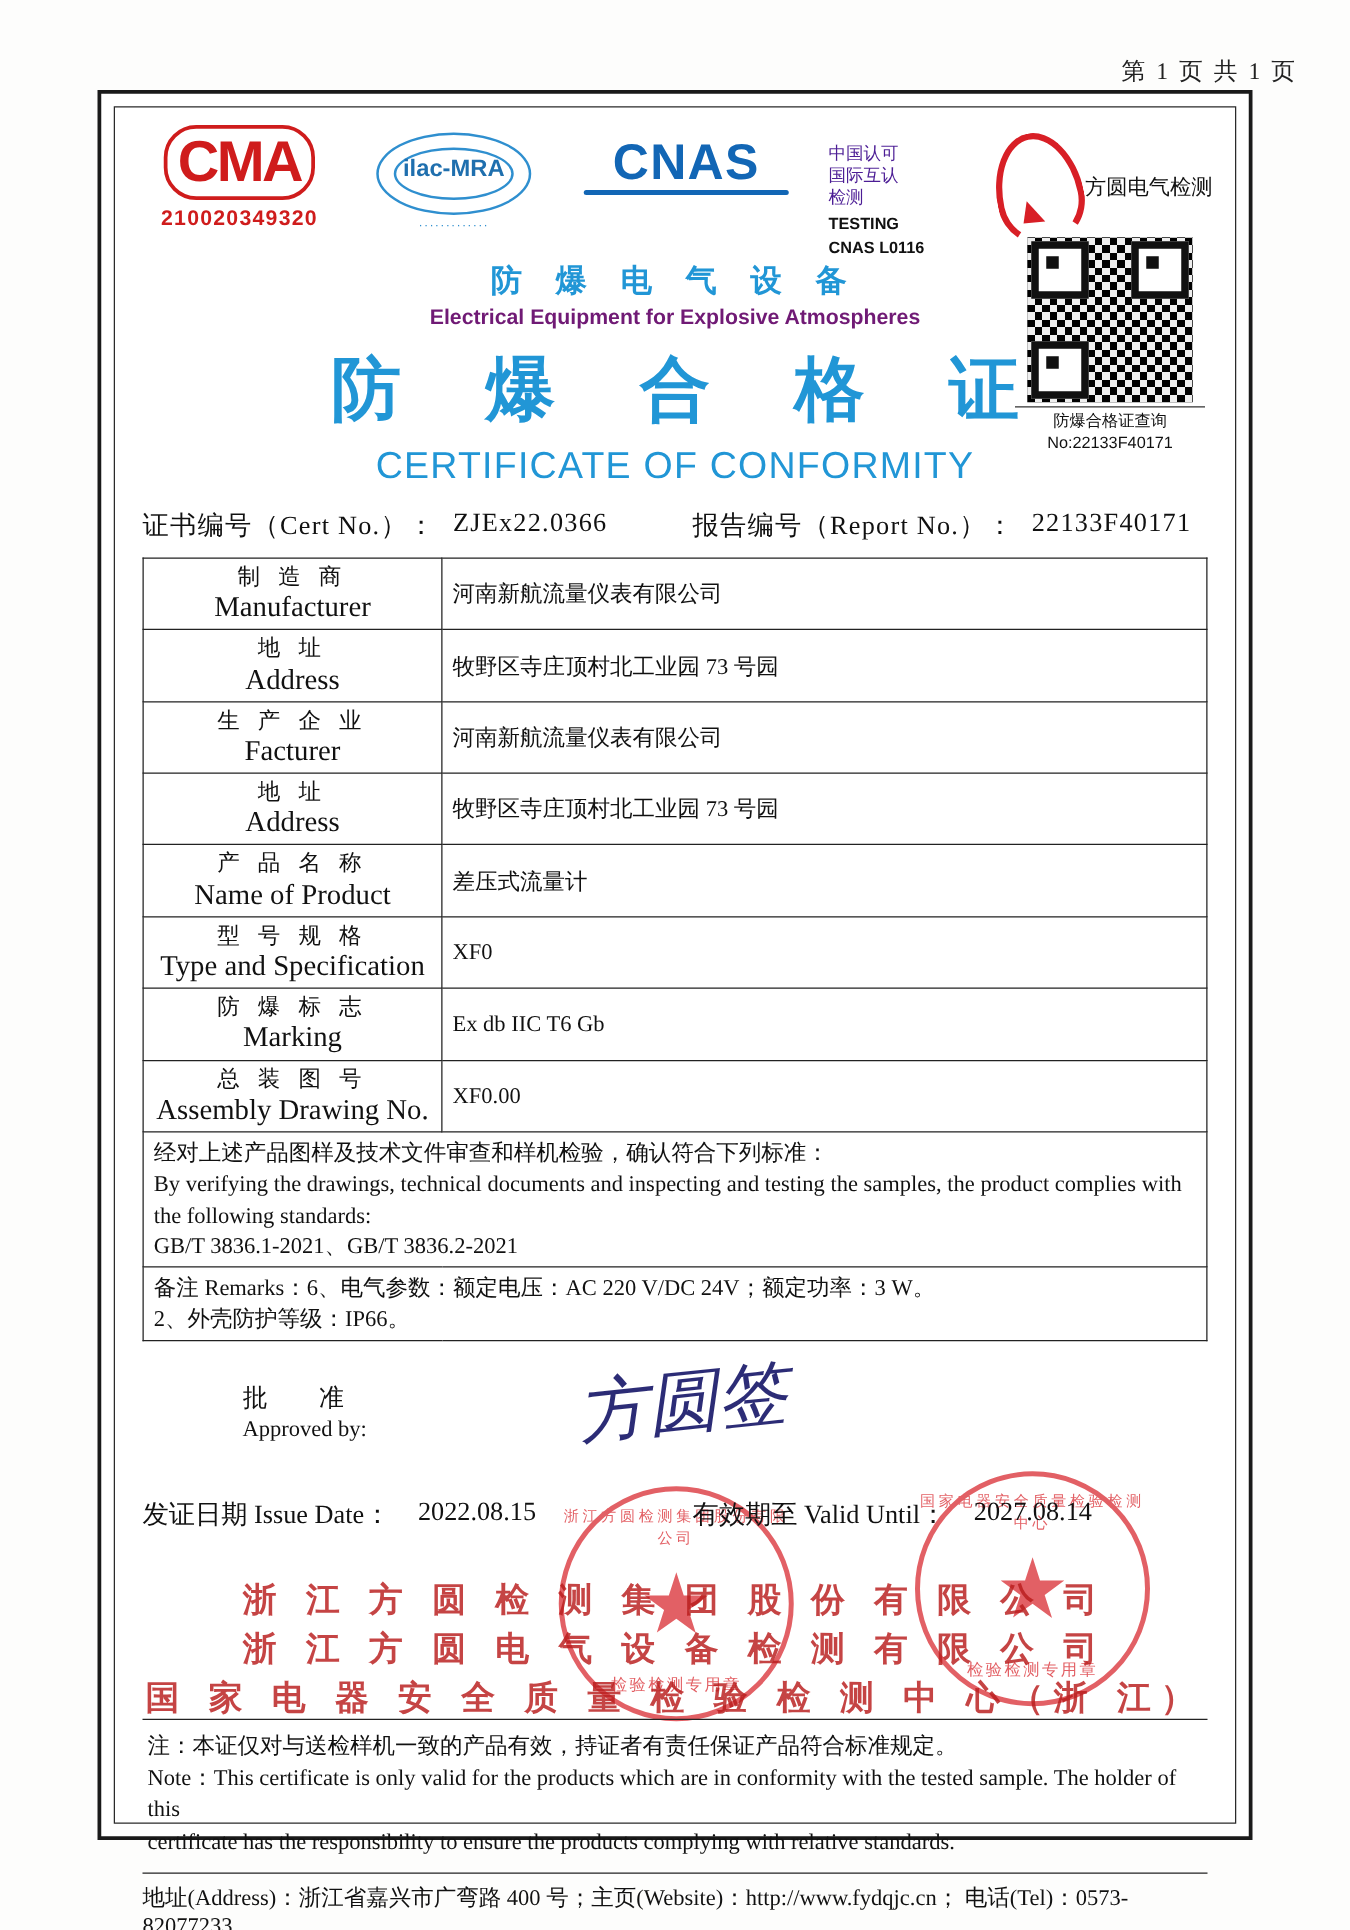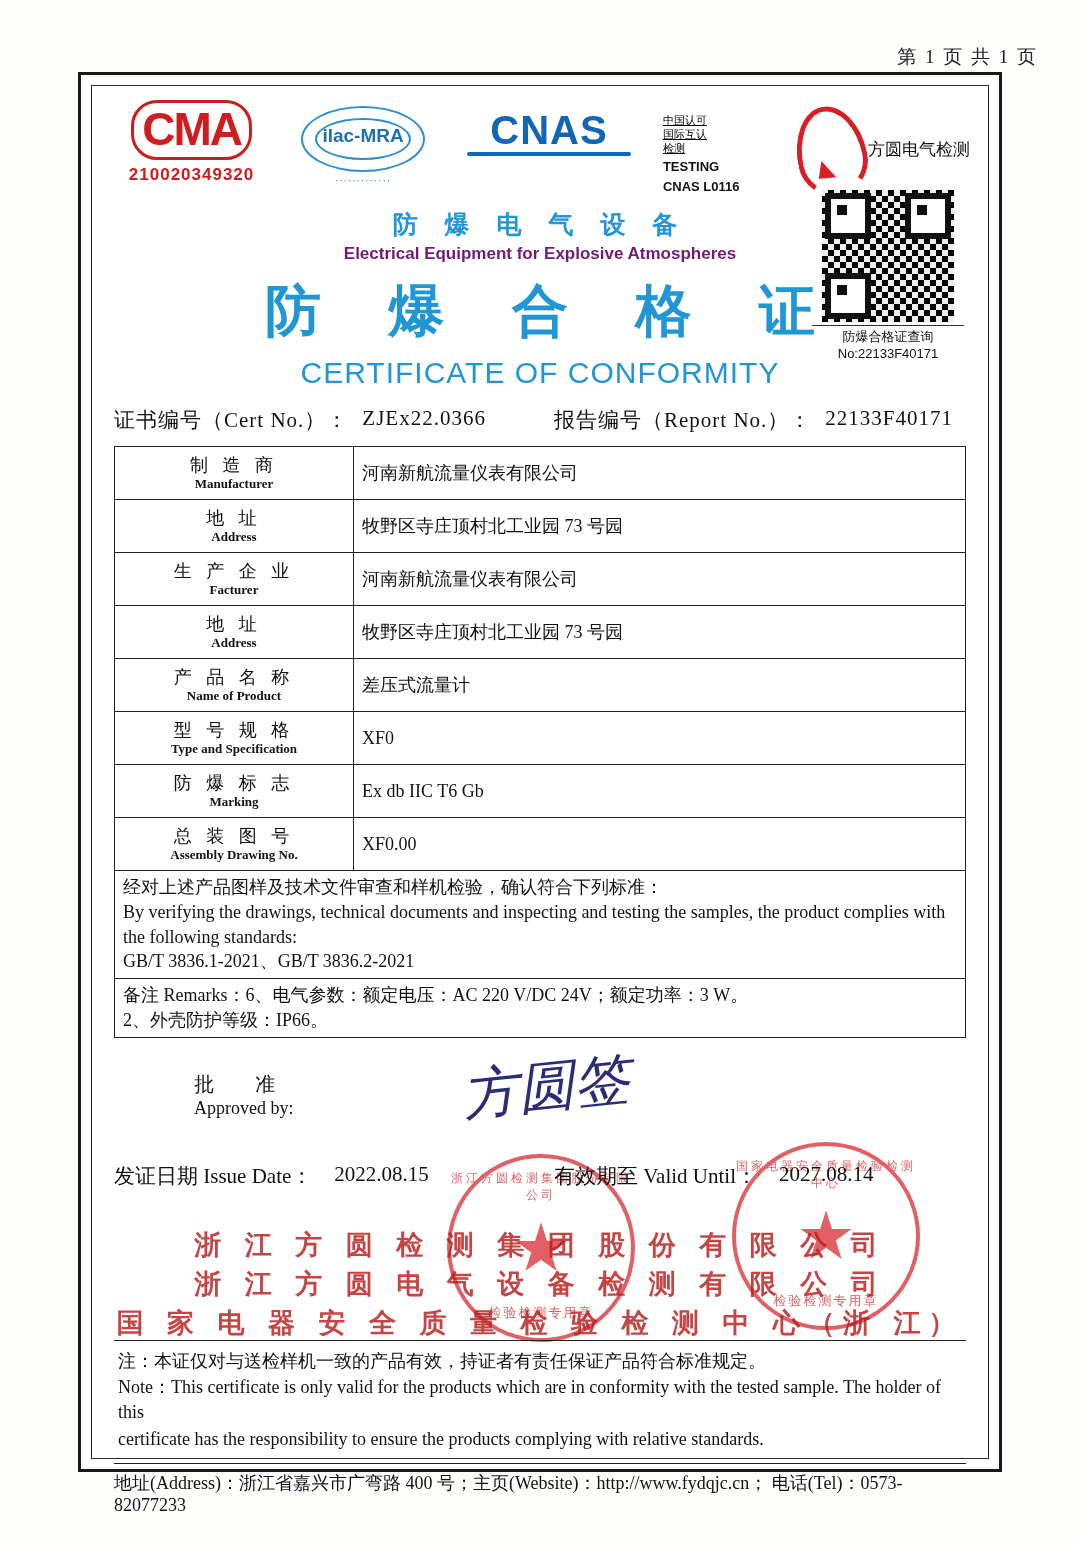--- a/index.html
+++ b/index.html
@@ -99,23 +99,22 @@
     letter-spacing:1px;line-height:1;
   }
   .cnas-bar{
     height:4px;background:#1266b5;margin:2px 14px 0 14px;border-radius:2px;
   }
   .cnas-side{
     text-align:left;padding-top:14px;width:120px;
     font-family:"Liberation Sans", sans-serif;
   }
   .cnas-cn{
-    font-size:11px;color:#000000;line-height:1.25;
-    font-family:"Liberation Sans", sans-serif;
-    text-decoration:underline;
+    font-size:14px;color:#4c1d95;line-height:1.25;
+    font-family:"Liberation Sans", sans-serif;
   }
   .cnas-en{
     font-size:13px;font-weight:bold;color:#111;line-height:1.2;margin-top:4px;
   }
   .fangyuan{
     padding-top:6px;display:flex;align-items:center;gap:6px;
   }
   .fy-mark{
     width:66px;height:86px;position:relative;
   }
@@ -228,21 +227,21 @@
   td.label{
     width:222px;
     text-align:center;
     line-height:1.18;
     padding:5px 4px;
   }
   .lab-cn{
     font-size:18px;letter-spacing:5px;display:block;
   }
   .lab-en{
-    font-size:13px;display:block;font-family:"Liberation Serif", serif;font-weight:bold;
+    font-size:23px;display:block;font-family:"Liberation Serif", serif;
   }
   td.value{
     font-size:19px;
     padding-left:14px;
     height:44px;
   }
   td.block{
     font-size:18px;
     line-height:1.38;
     padding:6px 10px;

